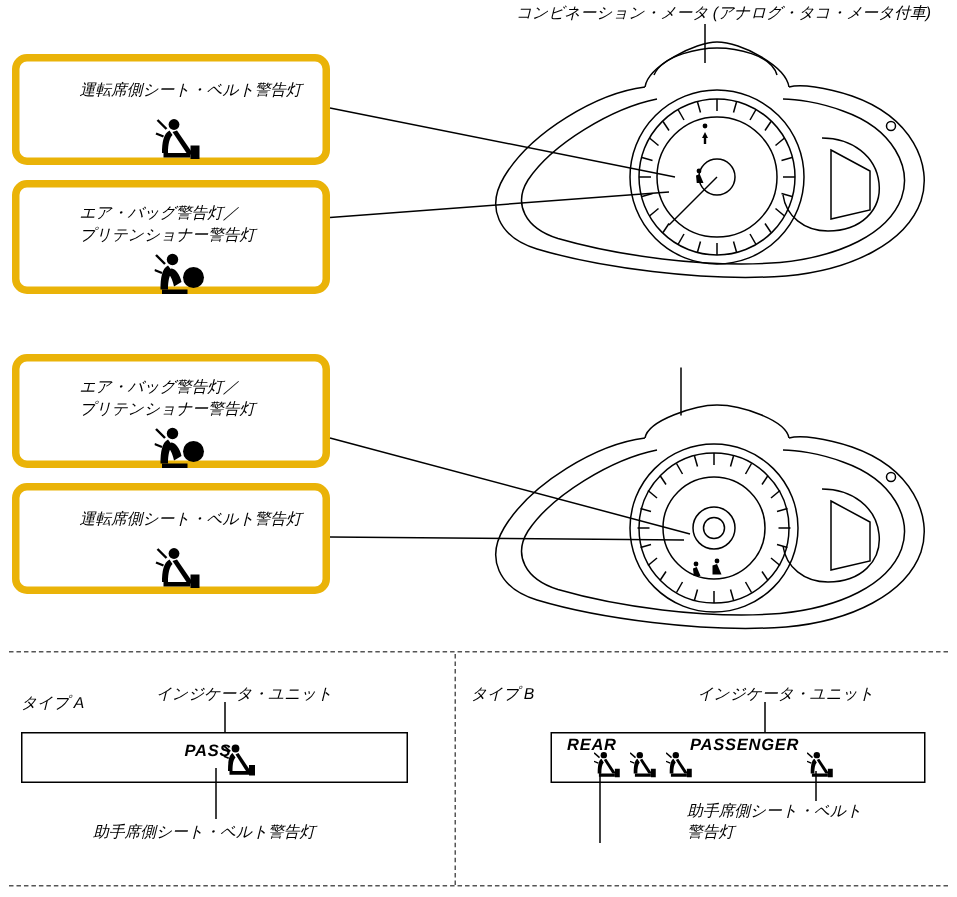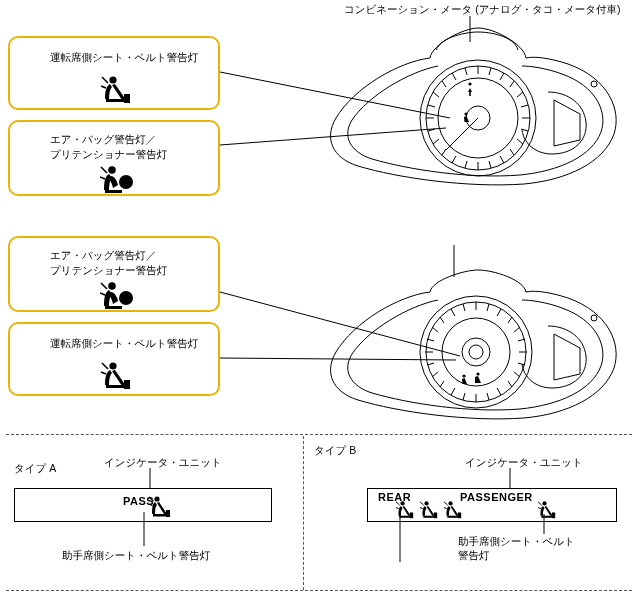--- a/index.html
+++ b/index.html
@@ -11,25 +11,26 @@
     height: 598px;
     background: #ffffff;
     font-family: "Liberation Sans", sans-serif;
     color: #000000;
     overflow: hidden;
   }
   #stage {
     position: relative;
     width: 585px;
     height: 598px;
+    font-style: italic;
   }
   .abs { position: absolute; }
 
   .callout-box {
-    border: 2px solid #eab308;
+    border: 5px solid #eab308;
     border-radius: 10px;
     background: #fff;
     box-sizing: border-box;
   }
   .callout-label {
     font-size: 10.5px;
     line-height: 15px;
     white-space: pre-line;
     text-align: left;
   }
@@ -264,21 +265,21 @@
       <path d="M0,2 L4.5,6" stroke="#000" stroke-width="1.2" fill="none"></path>
       <path d="M0,9 L3.5,10.5" stroke="#000" stroke-width="1.2" fill="none"></path>
     </svg>
   </div>
 
   <svg class="abs" style="left:130px; top:512px; width:26px; height:36px;">
     <path class="ln" d="M14,0 L14,34"></path>
   </svg>
   <div class="abs plain-label" style="left:62px; top:548px;">助手席側シート・ベルト警告灯</div>
 
-  <div class="abs type-label" style="left:314px; top:444px;">タイプ B</div>
+  <div class="abs type-label" style="left:314px; top:456px;">タイプ B</div>
   <div class="abs type-label" style="left:465px; top:456px;">インジケータ・ユニット</div>
   <svg class="abs" style="left:500px; top:468px; width:20px; height:24px;">
     <path class="ln" d="M10,0 L10,22"></path>
   </svg>
 
   <div class="abs indicator-bar" style="left:367px; top:488px; width:250px; height:34px;">
     <div class="pass-text" style="position:absolute; left:10px; top:2px;text-align:center;">REAR</div>
     <div class="pass-text" style="position:absolute; left:92px; top:2px;text-align:right;">PASSENGER</div>
 
     <svg style="position:absolute; left:28px; top:10px; width:18px; height:22px;" viewBox="0 0 22 24">

